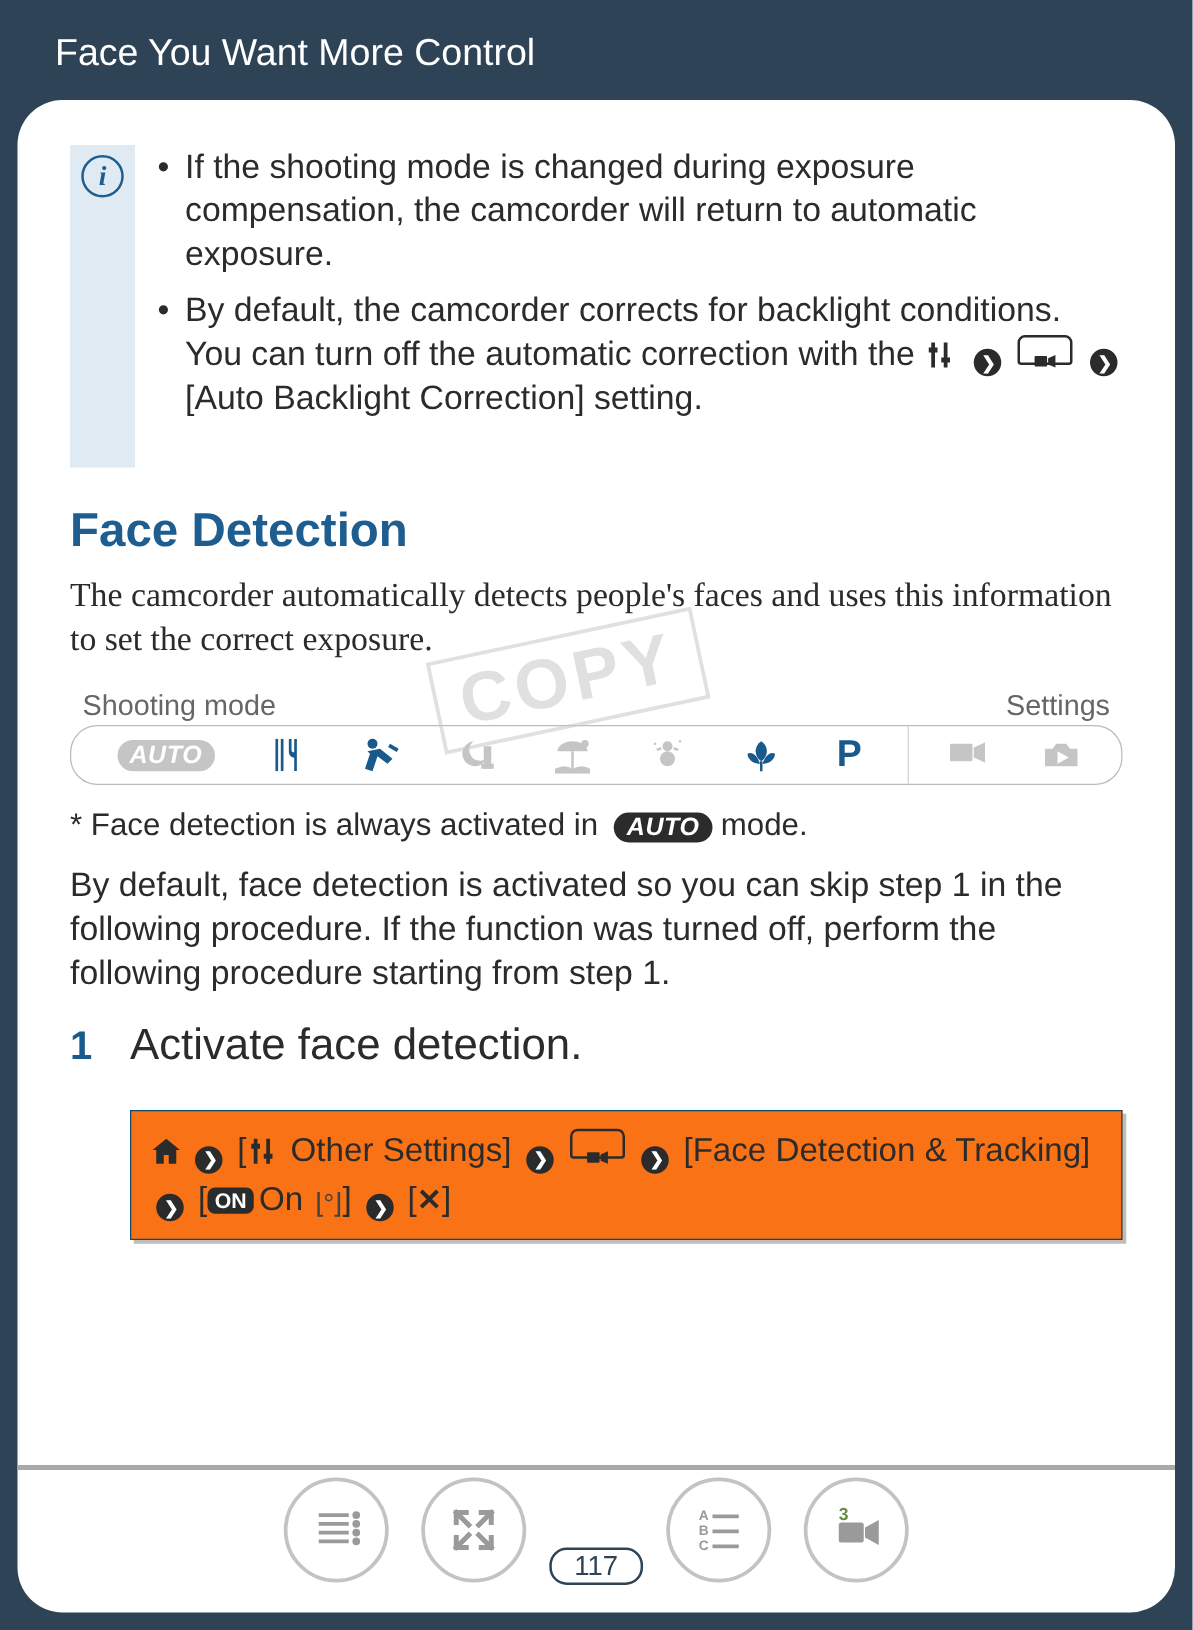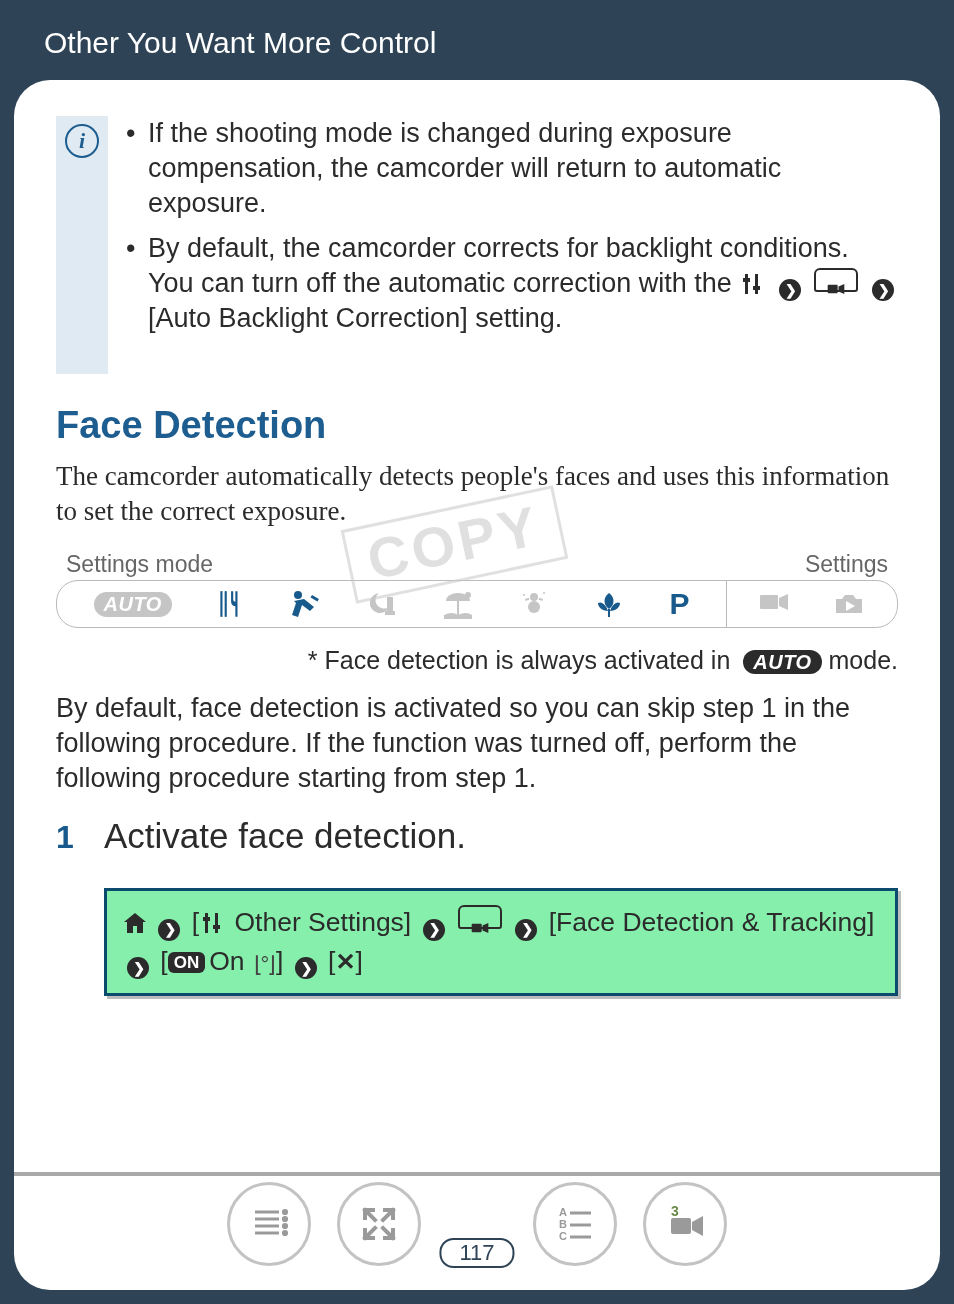--- a/index.html
+++ b/index.html
@@ -89,30 +89,30 @@
   .auto-pill.dark { background:#2b2b2b; }
   .pmode { font-weight:bold; font-size:30px; }
 
   .copy-watermark {
     position:absolute; left:290px; top:-44px; transform:rotate(-12deg);
     color:#c8c8c8; font-size:56px; font-weight:bold; letter-spacing:4px;
     border:3px solid #c8c8c8; padding:0 18px 4px 18px; opacity:0.55;
     pointer-events:none;
   }
 
-  .footnote { font-size:25px; margin-bottom:16px;text-align:right; }
+  .footnote { font-size:25px; margin-bottom:16px; }
   .footnote .ast { margin-right:6px; }
   .body-para { font-size:27px; line-height:1.3; margin-bottom:20px; }
 
   .step-row { display:flex; gap:18px; align-items:baseline; margin-bottom:18px; }
   .step-num { color:#195a8c; font-size:32px; font-weight:bold; width:30px; }
   .step-text { font-size:35px; }
 
   .path-box {
-    margin-left:48px; background:#86efac; border:3px solid #0c4a6e;
+    margin-left:48px; background:#f97316; border:1px solid #0c4a6e;
     box-shadow:3px 3px 0 #bdbdbd; padding:12px 16px; font-size:26.5px; line-height:1.45;margin-top:32px;
   }
   .home-icon svg { width:24px; height:22px; vertical-align:-3px; }
   .on-pill { background:#2b2b2b; color:#fff; font-weight:bold; font-size:17px;
     padding:1px 6px; border-radius:6px; vertical-align:2px; margin-right:4px; }
   .facebox { display:inline-block; font-size:22px; color:#444; vertical-align:-2px; letter-spacing:-2px; margin:0 2px; }
   .xclose { font-weight:bold; font-size:24px; }
 
   .bottom-divider { position:absolute; left:0; right:0; bottom:114px; height:4px; background:#a9a9a9; }
   .bottom-nav {
@@ -127,21 +127,21 @@
   .nav-btn svg { width:44px; height:44px; }
   .page-num-pill {
     position:absolute; bottom:22px; left:50%; transform:translateX(-50%);
     background:#fff; border:2px solid #2e4456; color:#2e4456;
     font-weight:normal; padding:0 18px; border-radius:14px; font-size:22px;
   }
 </style>
 </head>
 <body>
 
-<div class="page-title">Other You Want More Control</div>
+<div class="page-title">Face You Want More Control</div>
 
 <div class="page-card">
 
   <div class="info-row">
     <div class="info-icon-col">
       <div class="info-icon">i</div>
     </div>
     <ul class="info-bullets">
       <li>If the shooting mode is changed during exposure compensation, the camcorder will return to automatic exposure.</li>
       <li>
@@ -166,21 +166,21 @@
       </li>
     </ul>
   </div>
 
   <h2 class="section-heading">Face Detection</h2>
   <p class="section-intro">The camcorder automatically detects people's faces and uses this information to set the correct exposure.</p>
 
   <div class="mode-strip-wrap">
     <div class="copy-watermark">COPY</div>
     <div class="mode-labels">
-      <span>Settings mode</span>
+      <span>Shooting mode</span>
       <span>Settings</span>
     </div>
     <div class="mode-strip">
       <div class="mode-part-shoot">
         <span class="mode-item muted">
             <span class="auto-pill">AUTO</span>
           </span>
         <span class="mode-item">
           <svg width="26" height="30" viewBox="0 0 24 28" fill="#195a8c">
               <rect x="3" y="2" width="2" height="24"></rect>

